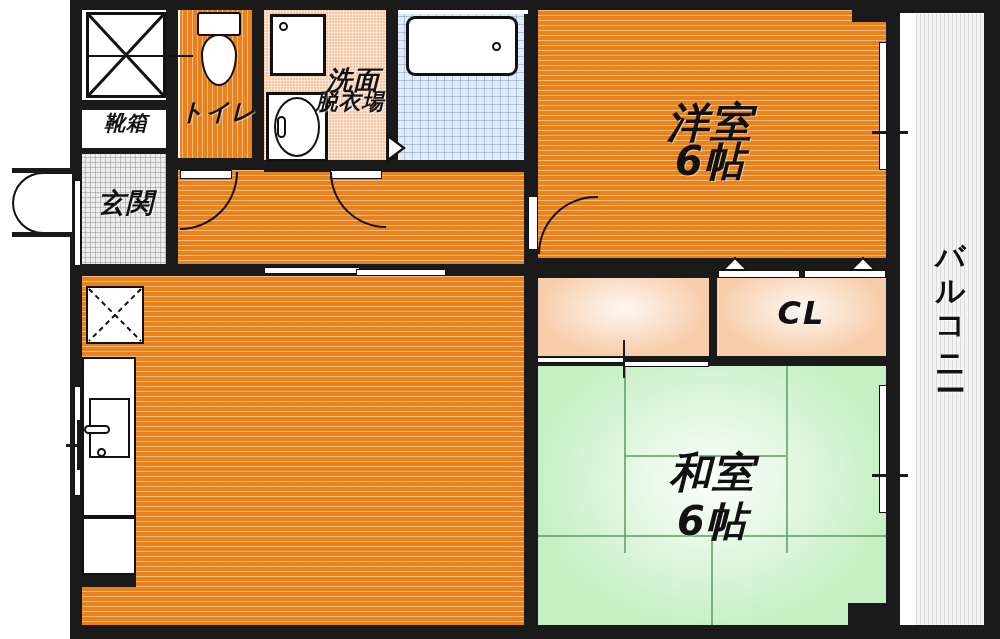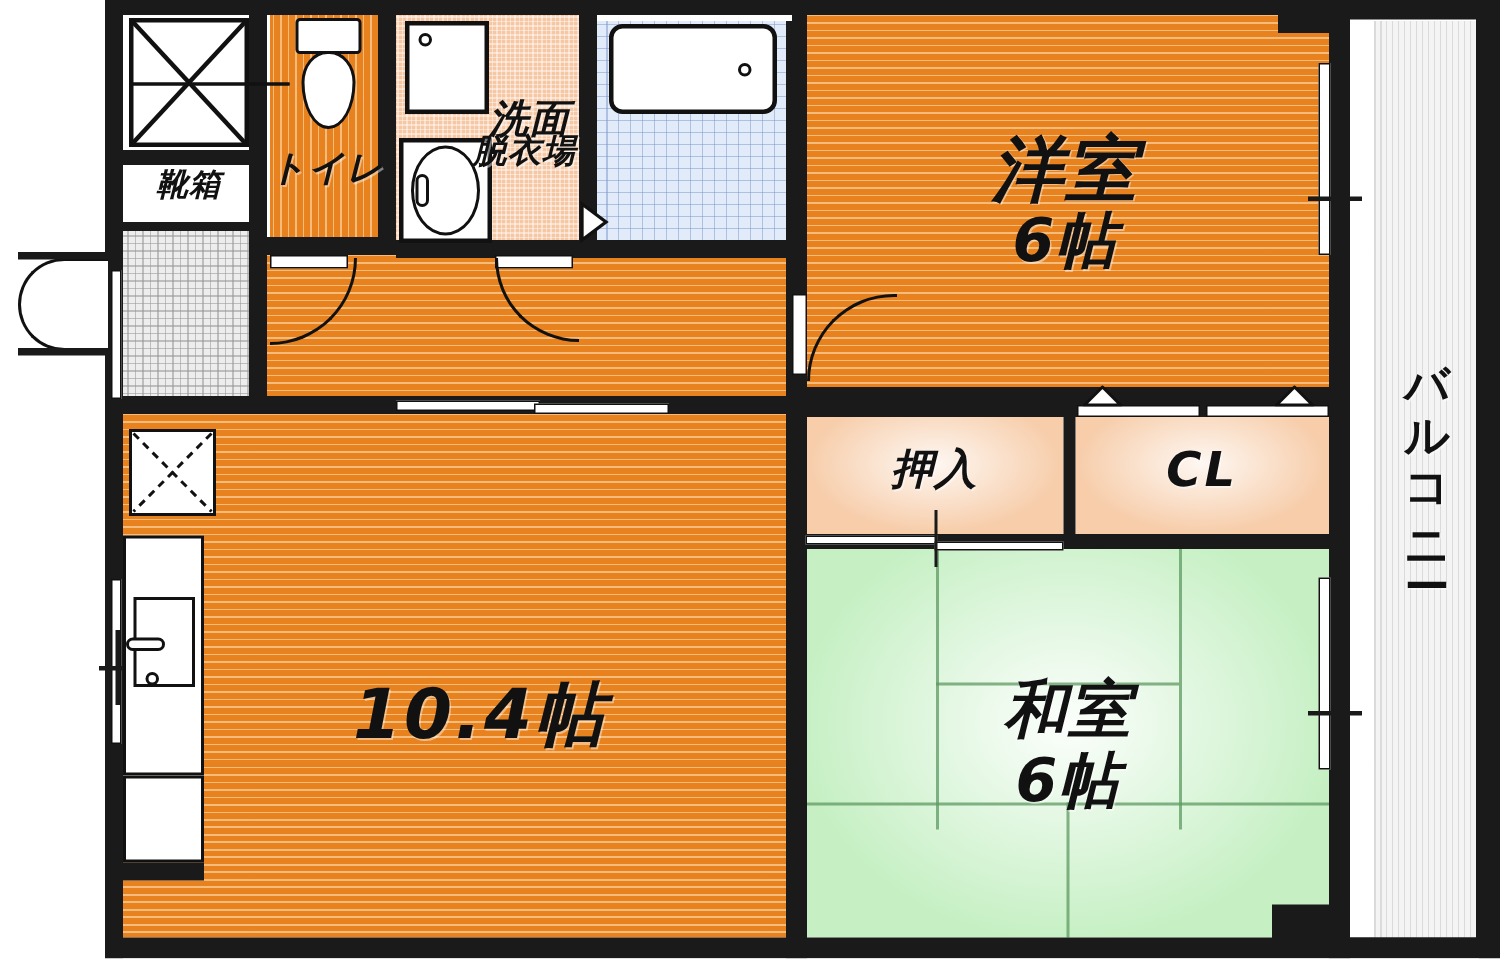--- a/index.html
+++ b/index.html
@@ -277,33 +277,32 @@
   <div class="fx" style="left:89px;top:398px;width:41px;height:60px;"></div>
   <div class="fx" style="left:84px;top:425px;width:26px;height:9px;border-radius:5px;"></div>
   <div class="fx" style="left:97px;top:448px;width:9px;height:9px;border-radius:50%;border-width:2px;"></div>
   <div class="fx" style="left:82px;top:517px;width:54px;height:58px;"></div>
   <div class="wall" style="left:82px;top:575px;width:54px;height:12px;"></div>
 
   <div class="lbl" style="left:0;top:0;width:0;height:0;overflow:hidden;"></div>
 
   <div class="lbl ctr" style="left:80px;top:112px;width:92px;font-size:21px;">靴箱</div>
 
+  <div class="lbl ctr" style="left:78px;top:188px;width:96px;font-size:27px;">玄関</div>
 
   <div class="lbl ctr" style="left:178px;top:100px;width:80px;font-size:24px;">トイレ</div>
 
   <div class="lbl ctr" style="left:316px;top:66px;width:74px;font-size:26px;font-style:italic;">洗面</div>
   <div class="lbl ctr" style="left:308px;top:90px;width:84px;font-size:22px;">脱衣場</div>
 
 
-  <div class="lbl ctr" style="left:620px;top:88px;width:180px;font-size:48px;">洋室</div>
+  <div class="lbl ctr" style="left:620px;top:100px;width:180px;font-size:42px;">洋室</div>
   <div class="lbl ctr" style="left:620px;top:140px;width:180px;font-size:40px;">6帖</div>
 
-  <div class="lbl ctr" style="left:180px;top:452px;width:280px;font-size:46px;letter-spacing:2px;">10.4帖</div>
-
-  <div class="lbl ctr" style="left:537px;top:298px;width:172px;font-size:28px;">押入</div>
+
 
   <div class="lbl ctr" style="left:717px;top:296px;width:169px;font-size:32px;letter-spacing:2px;">CL</div>
 
   <div class="lbl ctr" style="left:622px;top:450px;width:180px;font-size:42px;">和室</div>
   <div class="lbl ctr" style="left:622px;top:500px;width:180px;font-size:40px;">6帖</div>
 
   <div class="lbl vert" style="left:934px;top:222px;font-size:30px;font-style:normal;">バルコニー</div>
 
 </div>
 

